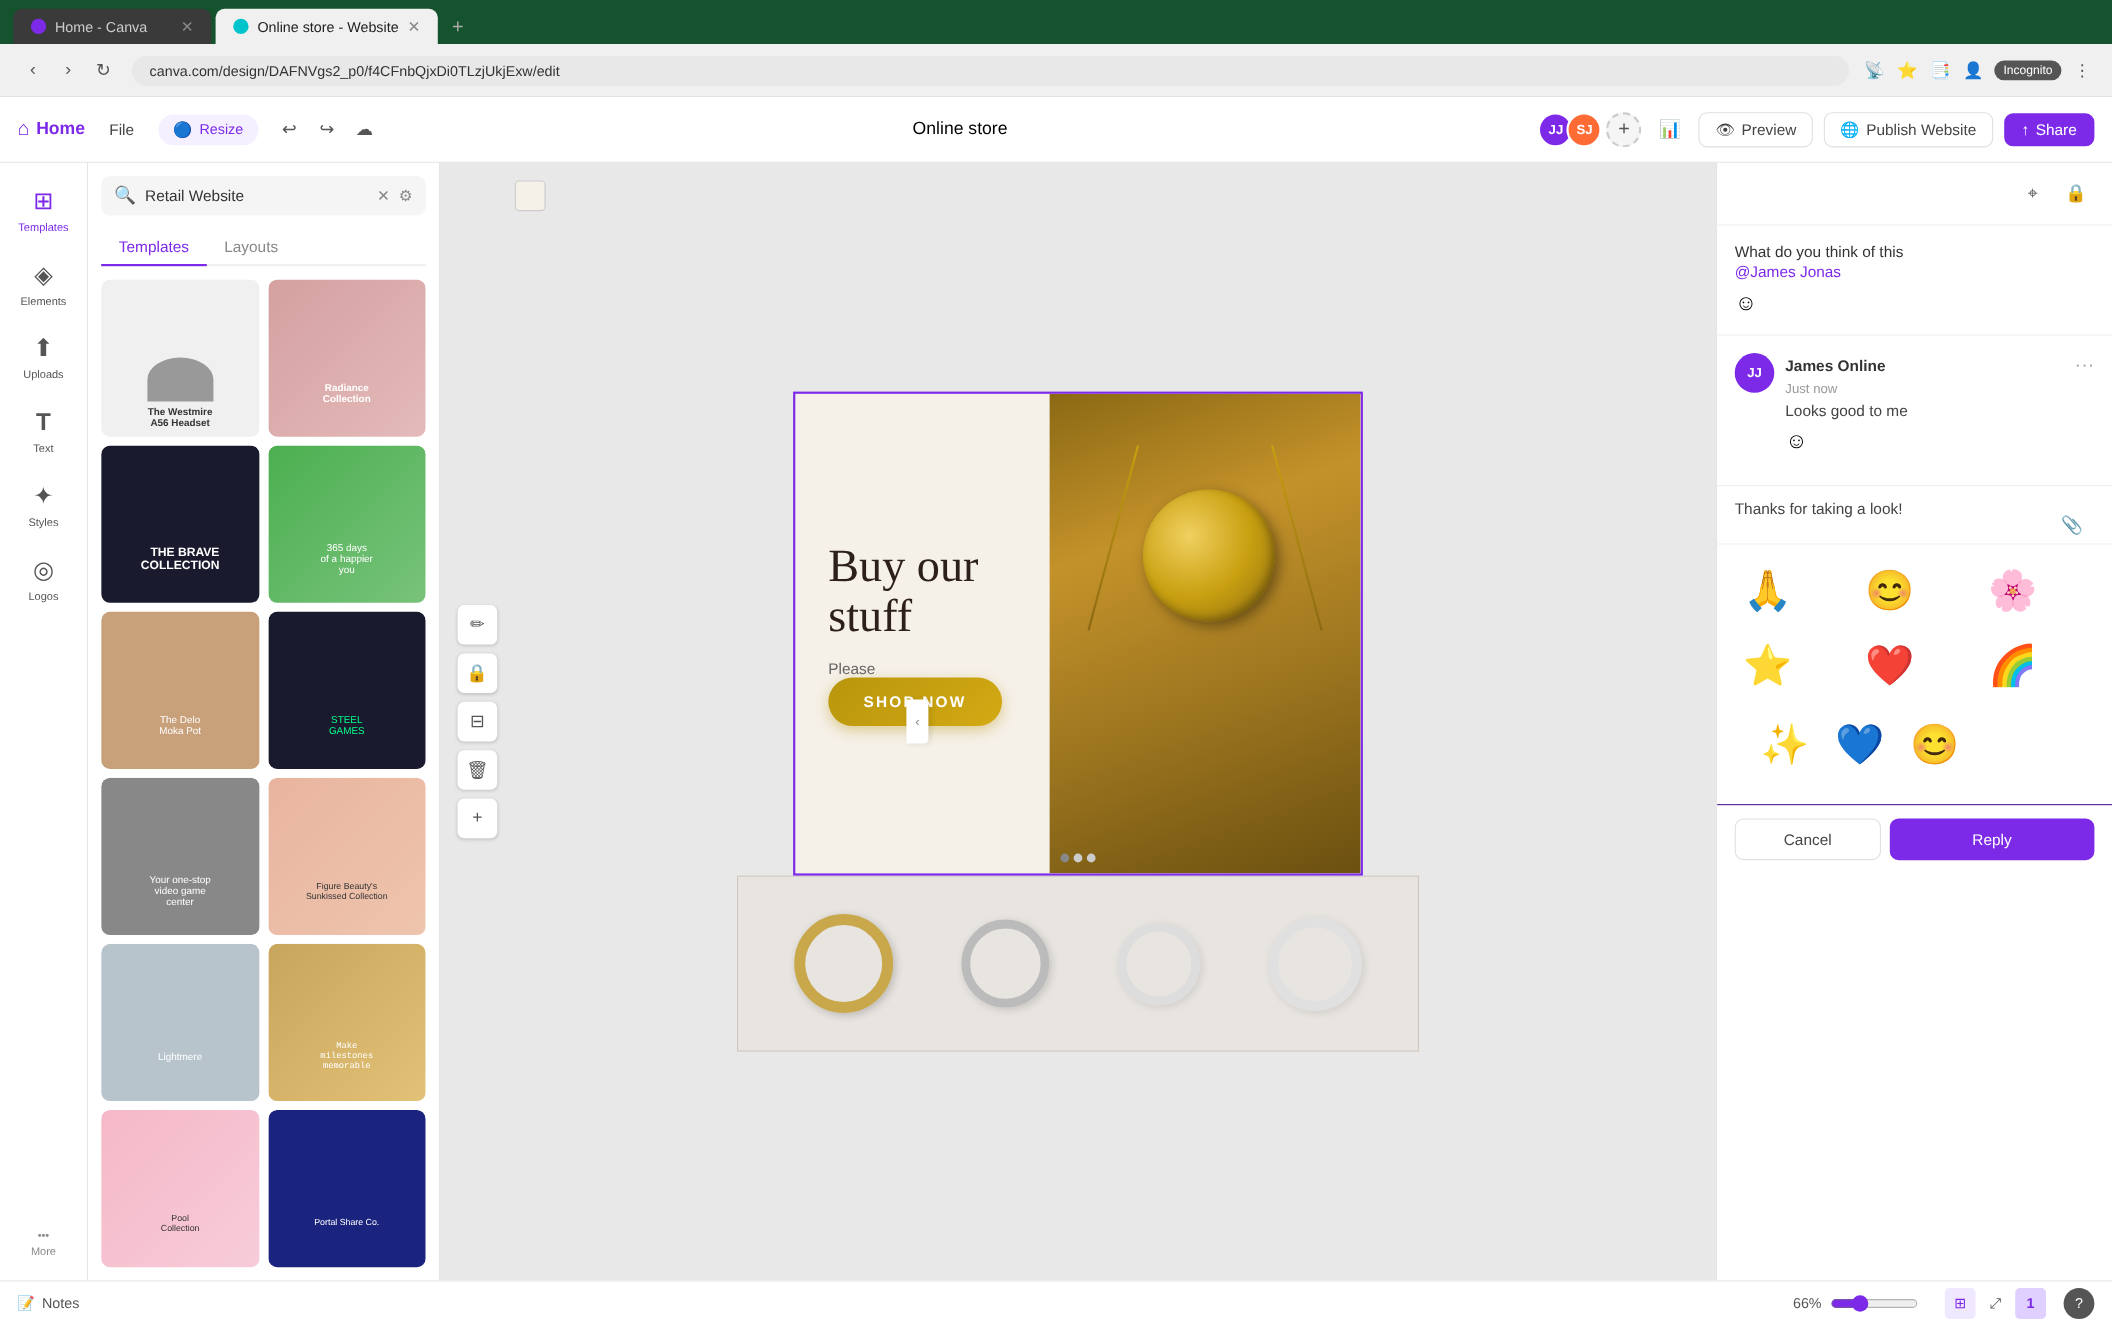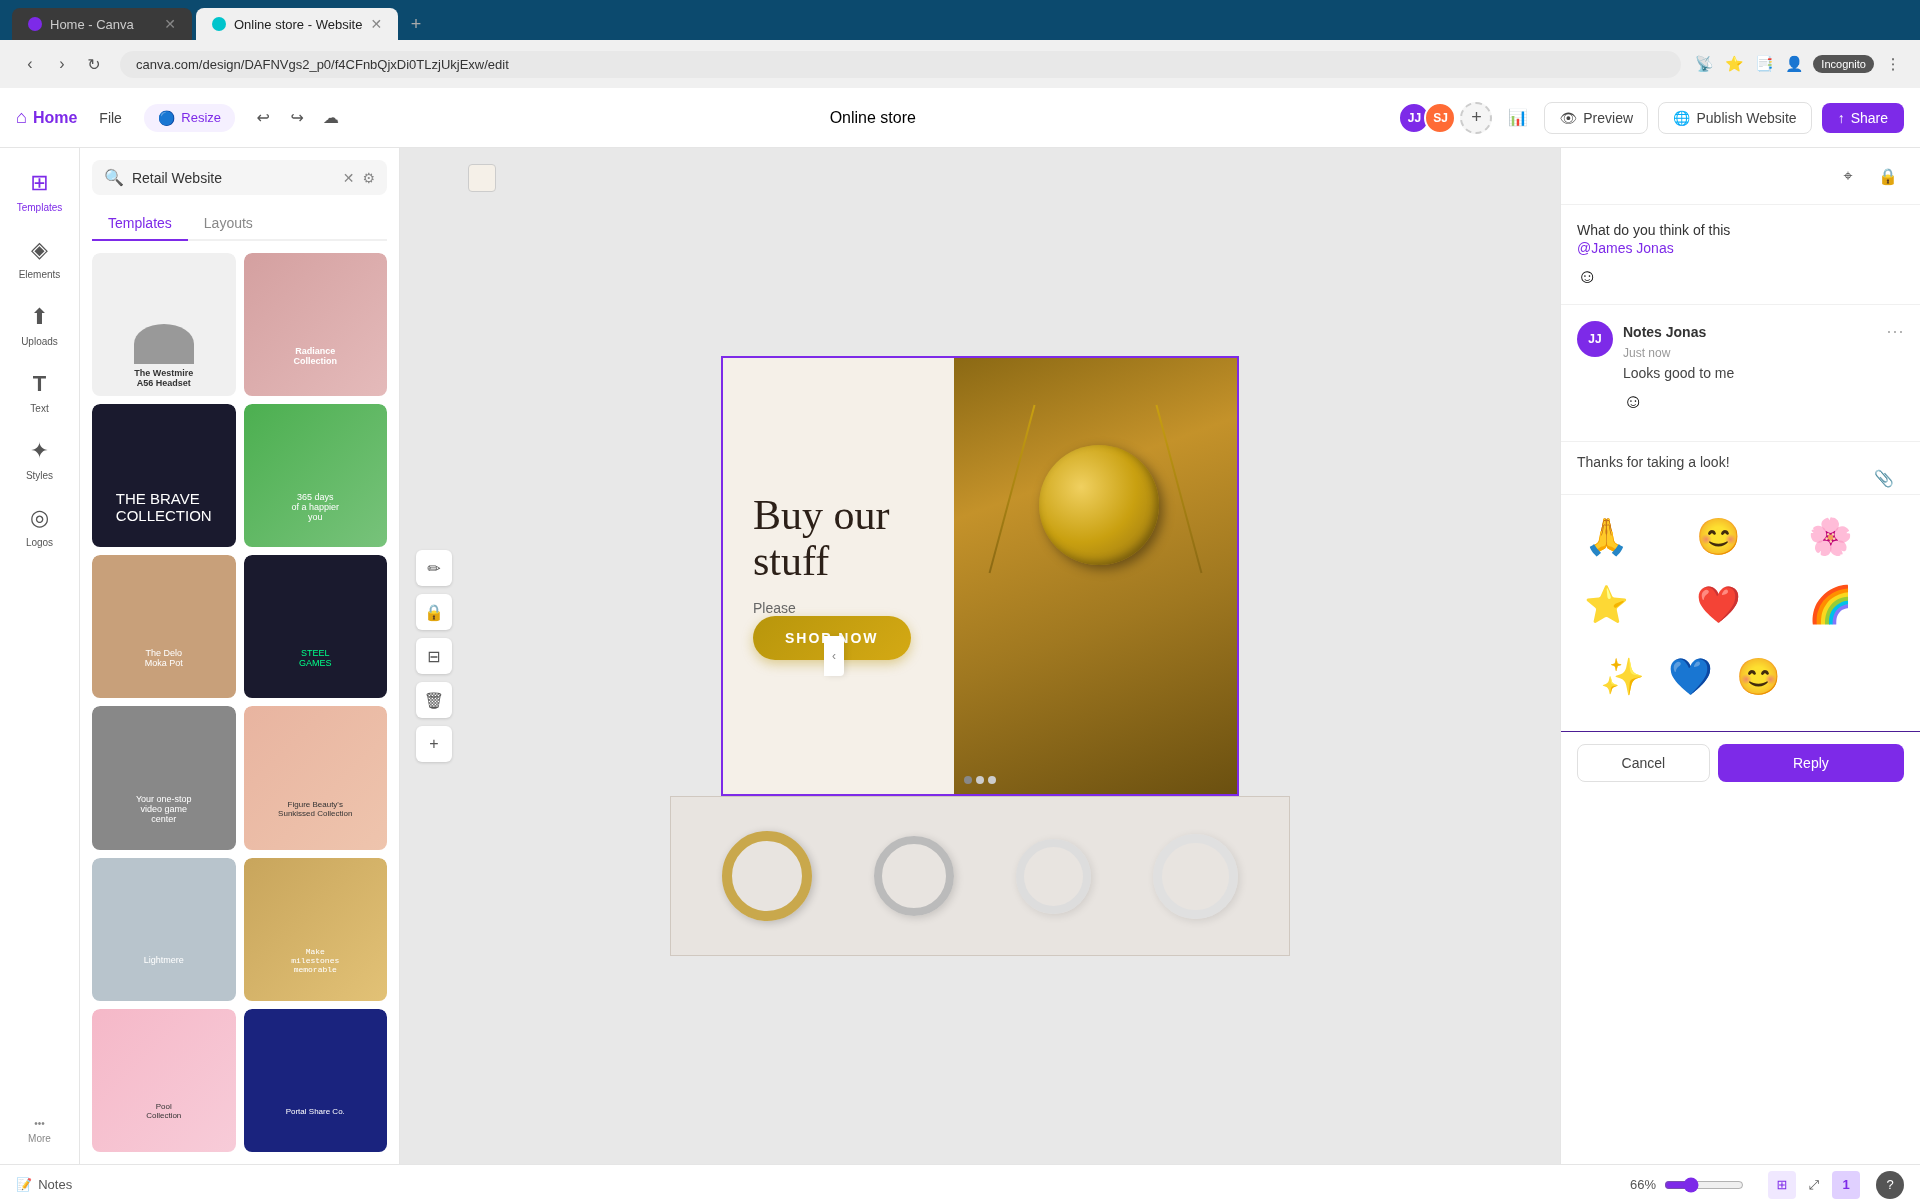--- a/index.html
+++ b/index.html
@@ -1,20 +1,20 @@
 <!DOCTYPE html>
 <html><head>
   <meta charset="utf-8">
   <style>
     * { box-sizing: border-box; margin: 0; padding: 0; }
     body { font-family: -apple-system, BlinkMacSystemFont, 'Segoe UI', sans-serif; background: #f0f0f0; overflow: hidden; width: 1920px; height: 1200px; }
 
     
     .browser-chrome { background: #2c2c2c; width: 1920px; }
-    .tab-bar { display: flex; align-items: center; padding: 8px 12px 0; background: #0c4a6e; gap: 4px; }
+    .tab-bar { display: flex; align-items: center; padding: 8px 12px 0; background: #14532d; gap: 4px; }
     .tab { display: flex; align-items: center; padding: 8px 16px; border-radius: 8px 8px 0 0; font-size: 13px; color: #ccc; gap: 8px; cursor: pointer; background: #3a3a3a; min-width: 180px; }
     .tab.active { background: #f0f0f0; color: #222; }
     .tab-favicon { width: 14px; height: 14px; border-radius: 50%; }
     .tab-favicon.canva { background: #7d2ae8; }
     .tab-favicon.store { background: #00c4cc; }
     .tab-close { margin-left: auto; color: #888; font-size: 14px; cursor: pointer; }
     .tab-new { width: 28px; height: 28px; display: flex; align-items: center; justify-content: center; color: #aaa; font-size: 18px; cursor: pointer; }
     .address-bar { display: flex; align-items: center; padding: 8px 16px; background: #f0f0f0; gap: 12px; height: 48px; }
     .nav-buttons { display: flex; gap: 4px; }
     .nav-btn { width: 28px; height: 28px; display: flex; align-items: center; justify-content: center; color: #555; cursor: pointer; font-size: 16px; border-radius: 50%; }
@@ -257,21 +257,21 @@
         <div class="template-card">
           <div class="template-thumb" style="background: linear-gradient(135deg,#d4a0a0,#e8c0c0); display:flex; align-items:center; justify-content:center;">
             <div style="text-align:center; padding:8px;">
               <div style="font-size:9px;color:#fff;font-weight:600;">Radiance<br>Collection</div>
             </div>
           </div>
         </div>
 
         <div class="template-card">
           <div class="template-thumb" style="background: #1a1a2e; display:flex; align-items:center; justify-content:center;">
-            <div style="font-size:15px;color:#fff;font-weight:400;text-align:left;">THE BRAVE<br>COLLECTION</div>
+            <div style="font-size:11px;color:#fff;font-weight:700;text-align:right;">THE BRAVE<br>COLLECTION</div>
           </div>
         </div>
 
         <div class="template-card">
           <div class="template-thumb" style="background: linear-gradient(135deg,#4CAF50,#81C784); display:flex; align-items:center; justify-content:center;">
             <div style="font-size:9px;color:#fff;text-align:center;">365 days<br>of a happier<br>you</div>
           </div>
         </div>
 
         <div class="template-card">
@@ -398,21 +398,21 @@
         <div>
           <span class="emoji-reaction">☺</span>
         </div>
       </div>
 
       <div style="padding:16px;border-bottom:1px solid #f0f0f0;">
         <div class="comment-item">
           <div class="comment-avatar">JJ</div>
           <div class="comment-body">
             <div class="comment-header">
-              <span class="comment-name">Notes Jonas</span>
+              <span class="comment-name">James Online</span>
               <span class="comment-menu">···</span>
             </div>
             <div style="font-size:12px;color:#999;margin-bottom:4px;">Just now</div>
             <div class="comment-text">Looks good to me</div>
             <div class="comment-emoji-row">
               <span class="emoji-reaction">☺</span>
             </div>
           </div>
         </div>
       </div>

